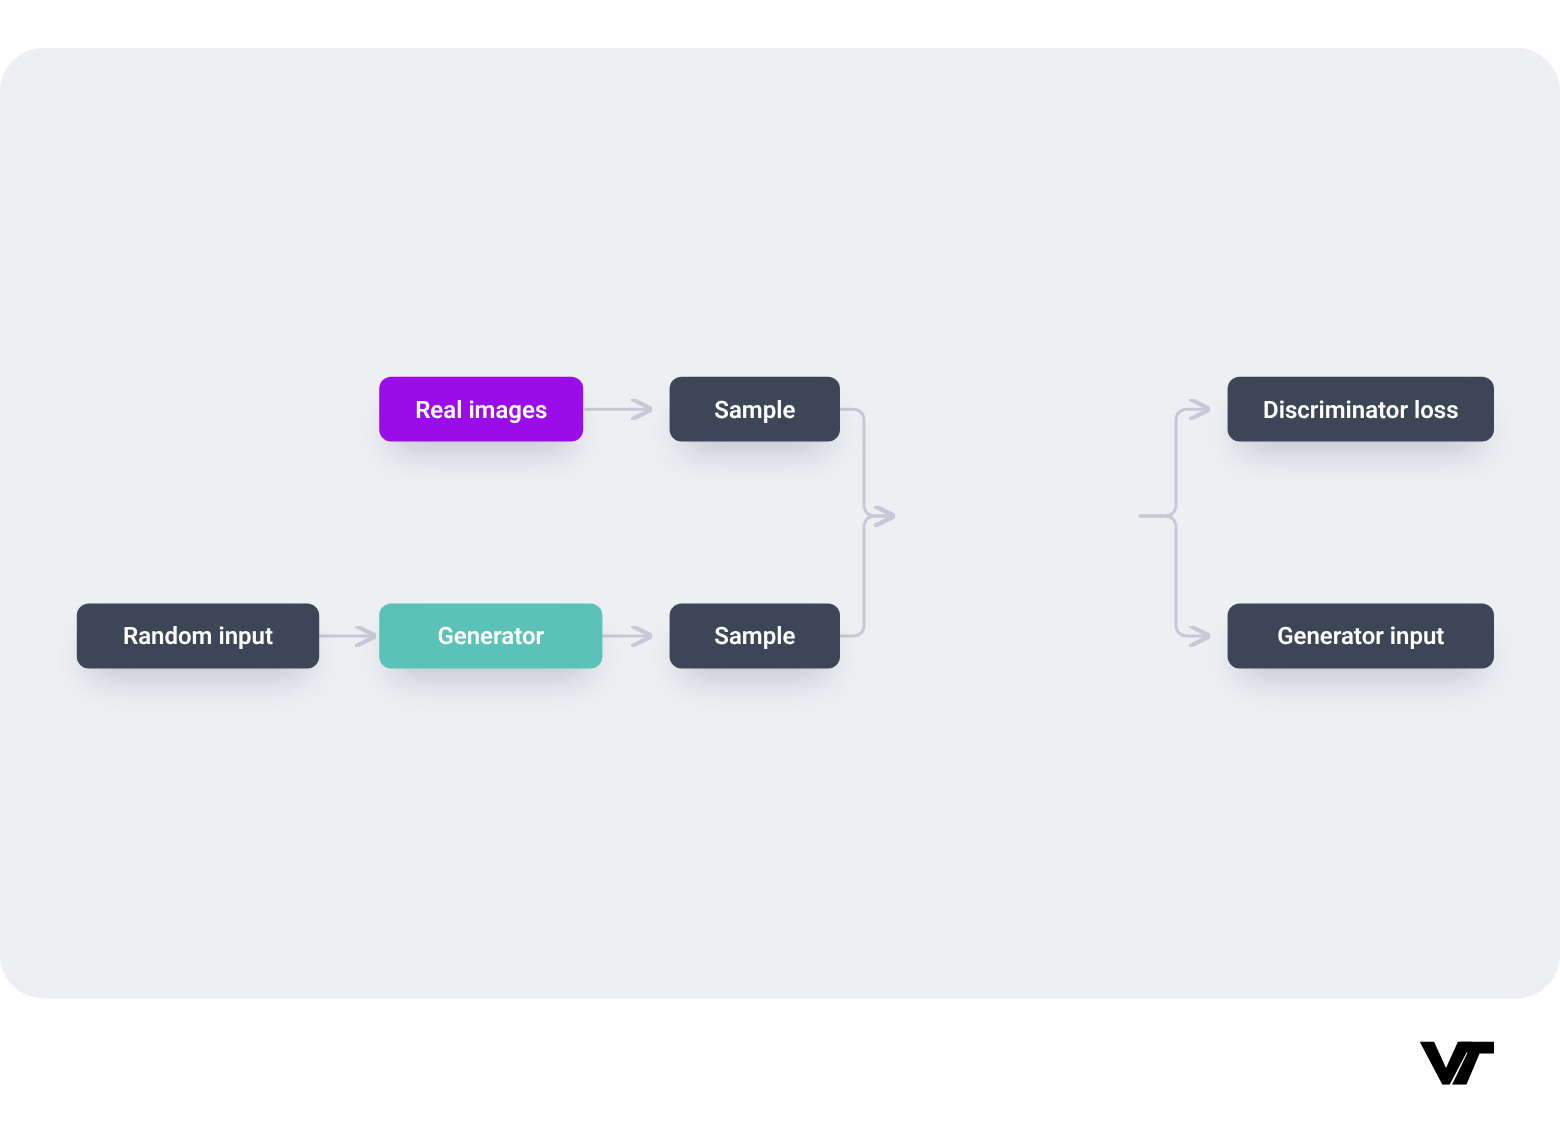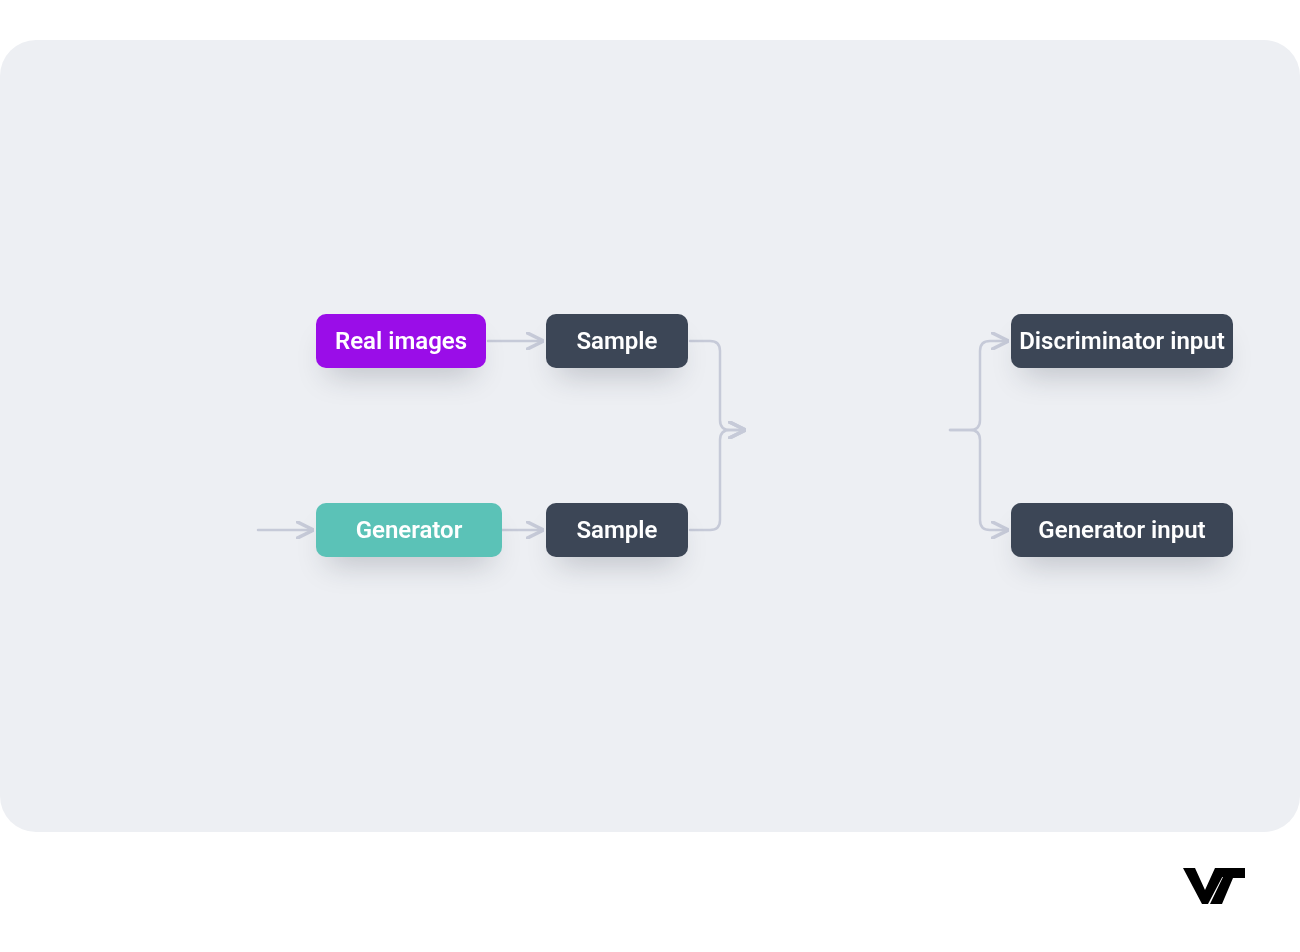--- a/index.html
+++ b/index.html
@@ -11,28 +11,28 @@
     background: #edeff3;
     border-radius: 36px;
   }
   .node {
     position: absolute;
     height: 54px;
     border-radius: 10px;
     display: flex;
     align-items: center;
     justify-content: center;
-    font-size: 24px;
+    font-size: 20px;
     font-weight: 600;
     color: #ffffff;
     box-shadow: 0 18px 30px -12px rgba(36,42,60,0.25);
     white-space: nowrap;
     padding: 0 24px;
   }
-  .node.dark   { background: #3c4656; }
+  .node.dark   { background: #3c4656; margin-left: 12px; }
   .node.purple { background: #9a0de8; }
   .node.teal   { background: #5bc2b7; }
   .node.blue   { background: #1a72f6; }
   svg.wires {
     position: absolute;
     left: 0; top: 0;
     width: 1300px; height: 792px;
     overflow: visible;
     pointer-events: none;
   }
@@ -71,30 +71,33 @@
     </g>
   </svg>
 
   <div class="node purple" style="left:316px; top:274px; width:170px;">
     <span>Real images</span>
   </div>
   <div class="node dark" style="left:546px; top:274px; width:142px;">
     <span>Sample</span>
   </div>
 
+  <div class="node dark" style="left:52px; top:463px; width:202px;">
+    <span>Random input</span>
+  </div>
   <div class="node teal" style="left:316px; top:463px; width:186px;">
     <span>Generator</span>
   </div>
   <div class="node dark" style="left:546px; top:463px; width:142px;">
     <span>Sample</span>
   </div>
 
 
   <div class="node dark" style="left:1011px; top:274px; width:222px;">
-    <span>Discriminator input</span>
+    <span>Discriminator loss</span>
   </div>
   <div class="node dark" style="left:1011px; top:463px; width:222px;">
     <span>Generator input</span>
   </div>
 
 </div>
 
 <div class="logo" aria-label="V7">
   <svg viewBox="0 0 62 36" width="62" height="36">
     <g fill="#000000">

